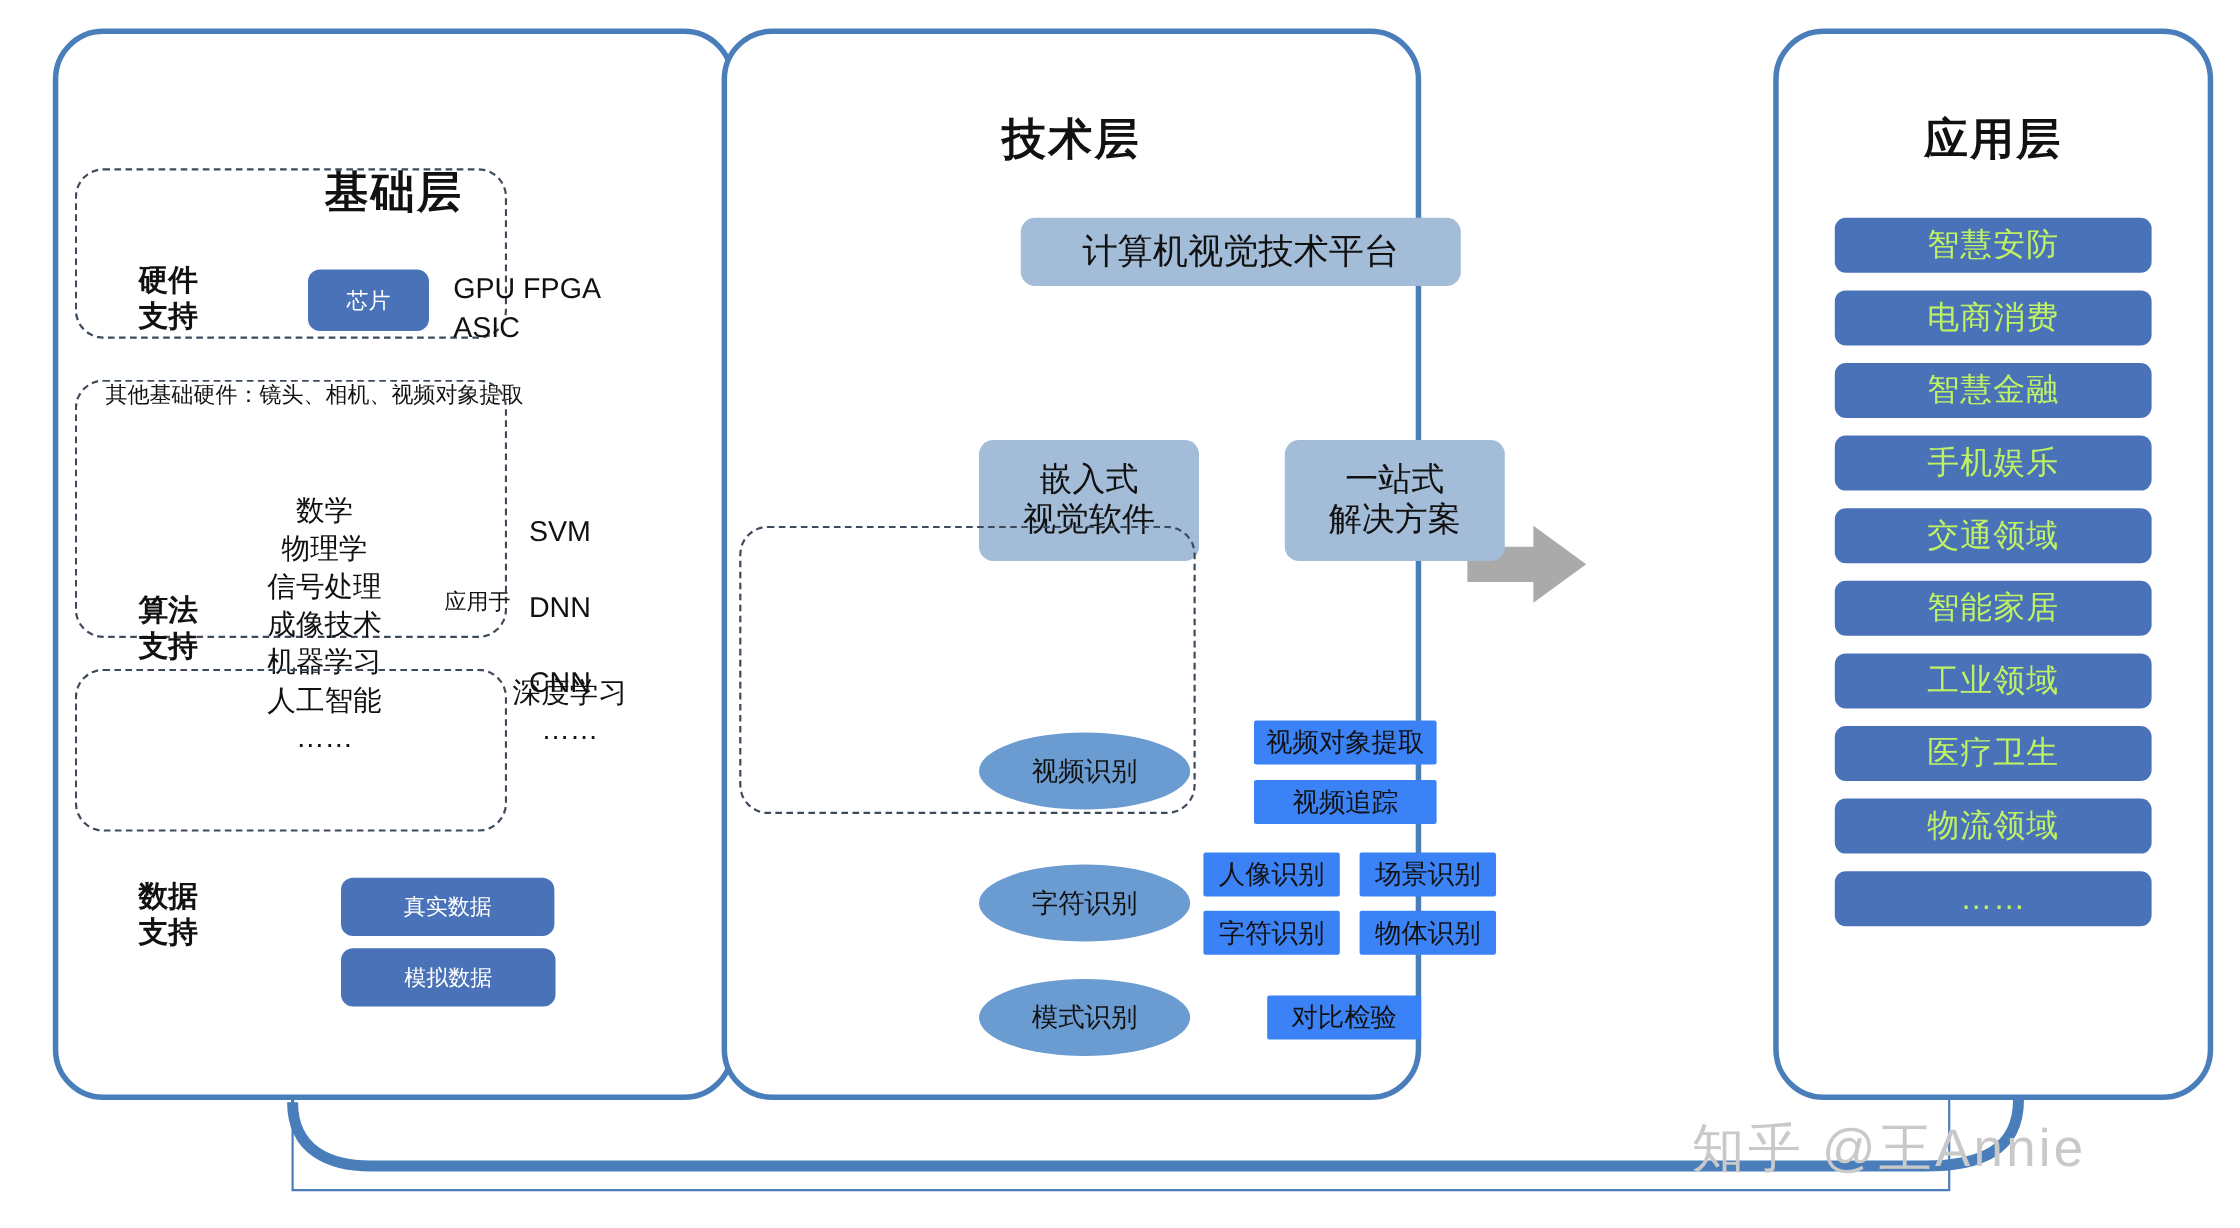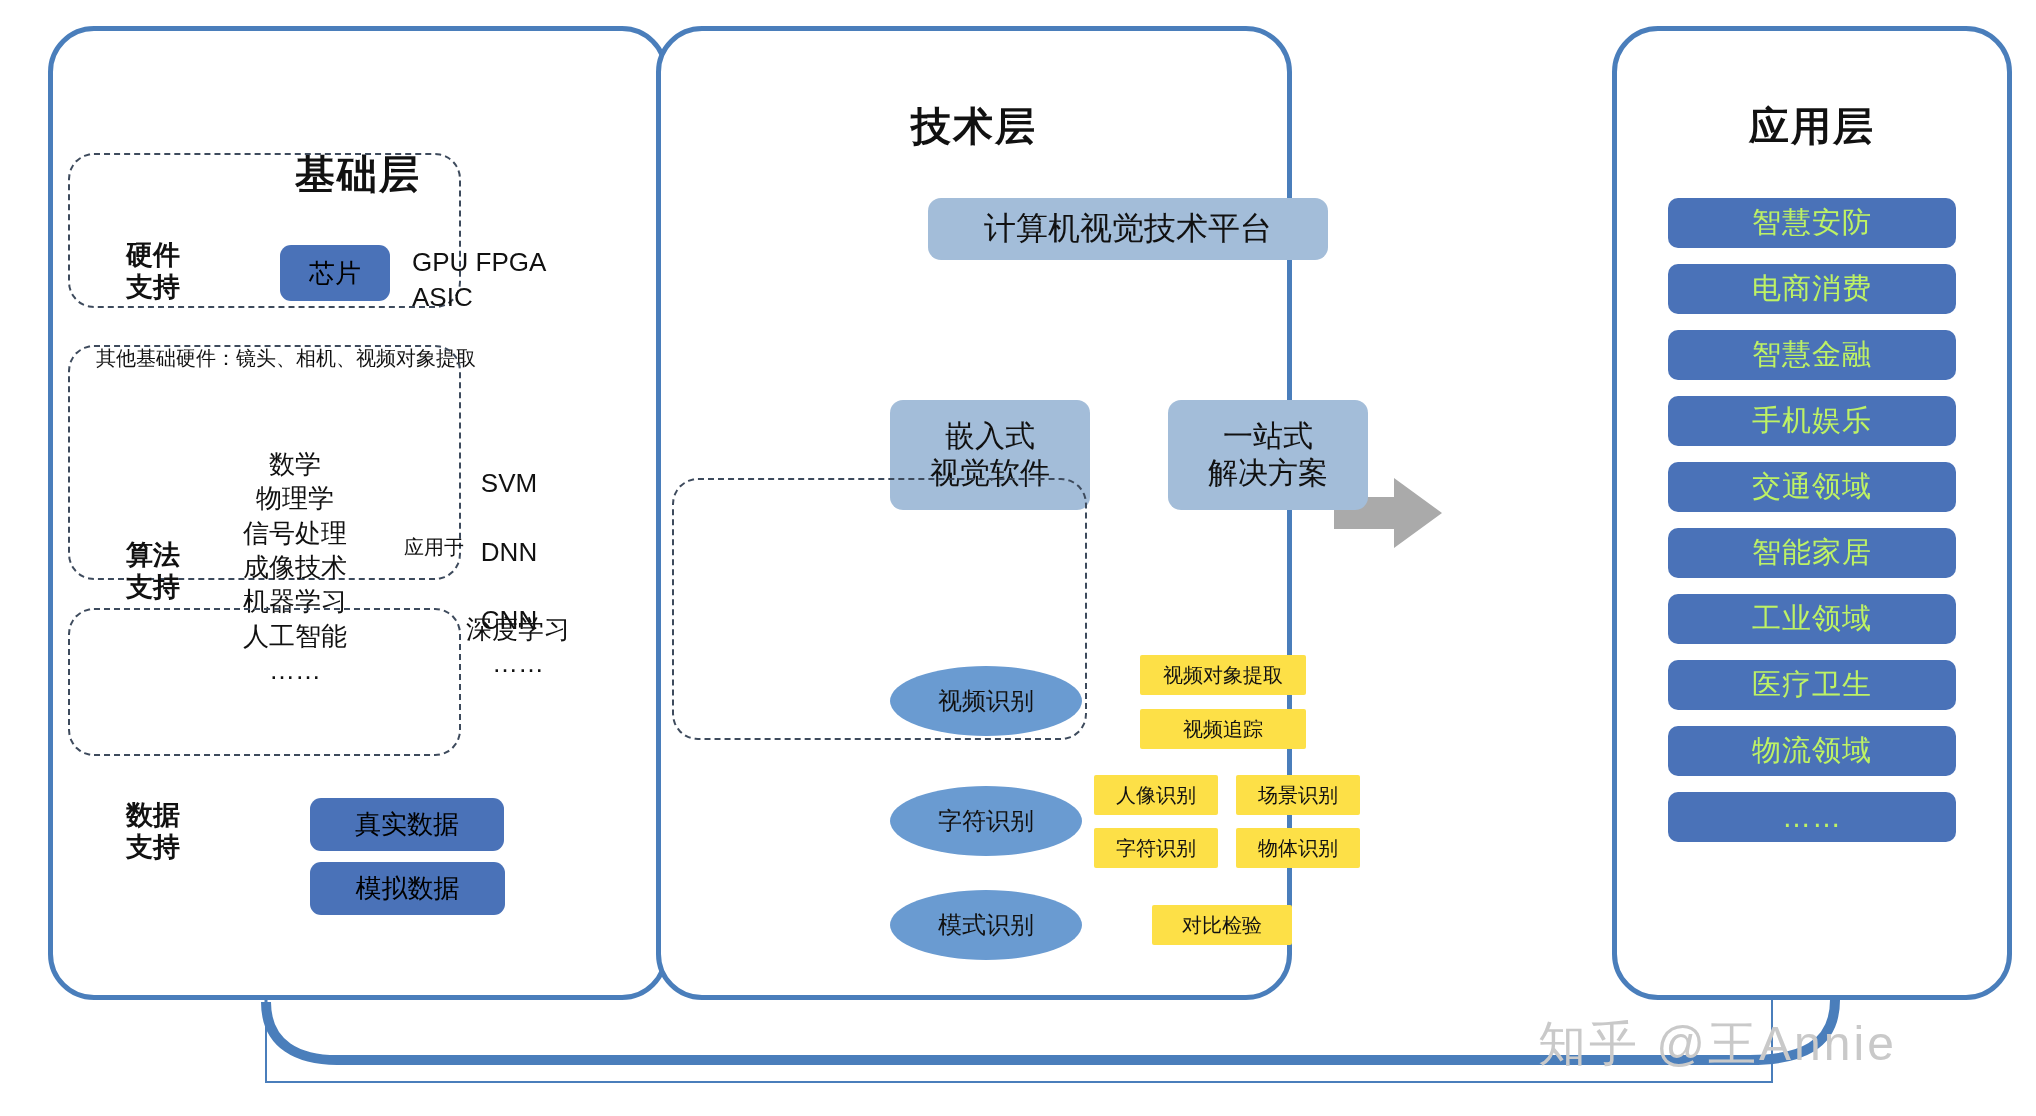--- a/index.html
+++ b/index.html
@@ -68,51 +68,51 @@
     line-height: 1.18;
     text-align: center;
     white-space: pre-line;
   }
 
   
   .chip-dark {
     position: absolute;
     background: #4a72b8;
     border-radius: 11px;
-    color: #000000;
-    display: flex;
-    align-items: center;
-    justify-content: center;
-    font-size: 26px;
+    color: #ffffff;
+    display: flex;
+    align-items: center;
+    justify-content: center;
+    font-size: 20px;
     box-sizing: border-box;
     text-align: center;
   }
   .chip-light {
     position: absolute;
     background: #a3bdd9;
     border-radius: 13px;
     color: #111111;
     display: flex;
     align-items: center;
     justify-content: center;
     font-size: 30px;
     line-height: 1.22;
     box-sizing: border-box;
     text-align: center;
     white-space: pre-line;
   }
   .tag-pale {
     position: absolute;
-    background: #fde047;
+    background: #3b82f6;
     border-radius: 2px;
     color: #111111;
     display: flex;
     align-items: center;
     justify-content: center;
-    font-size: 20px;
+    font-size: 24px;
     box-sizing: border-box;
     text-align: center;
   }
   .ellipse-blue {
     position: absolute;
     background: #6a9bd1;
     border-radius: 50%;
     color: #111111;
     display: flex;
     align-items: center;

